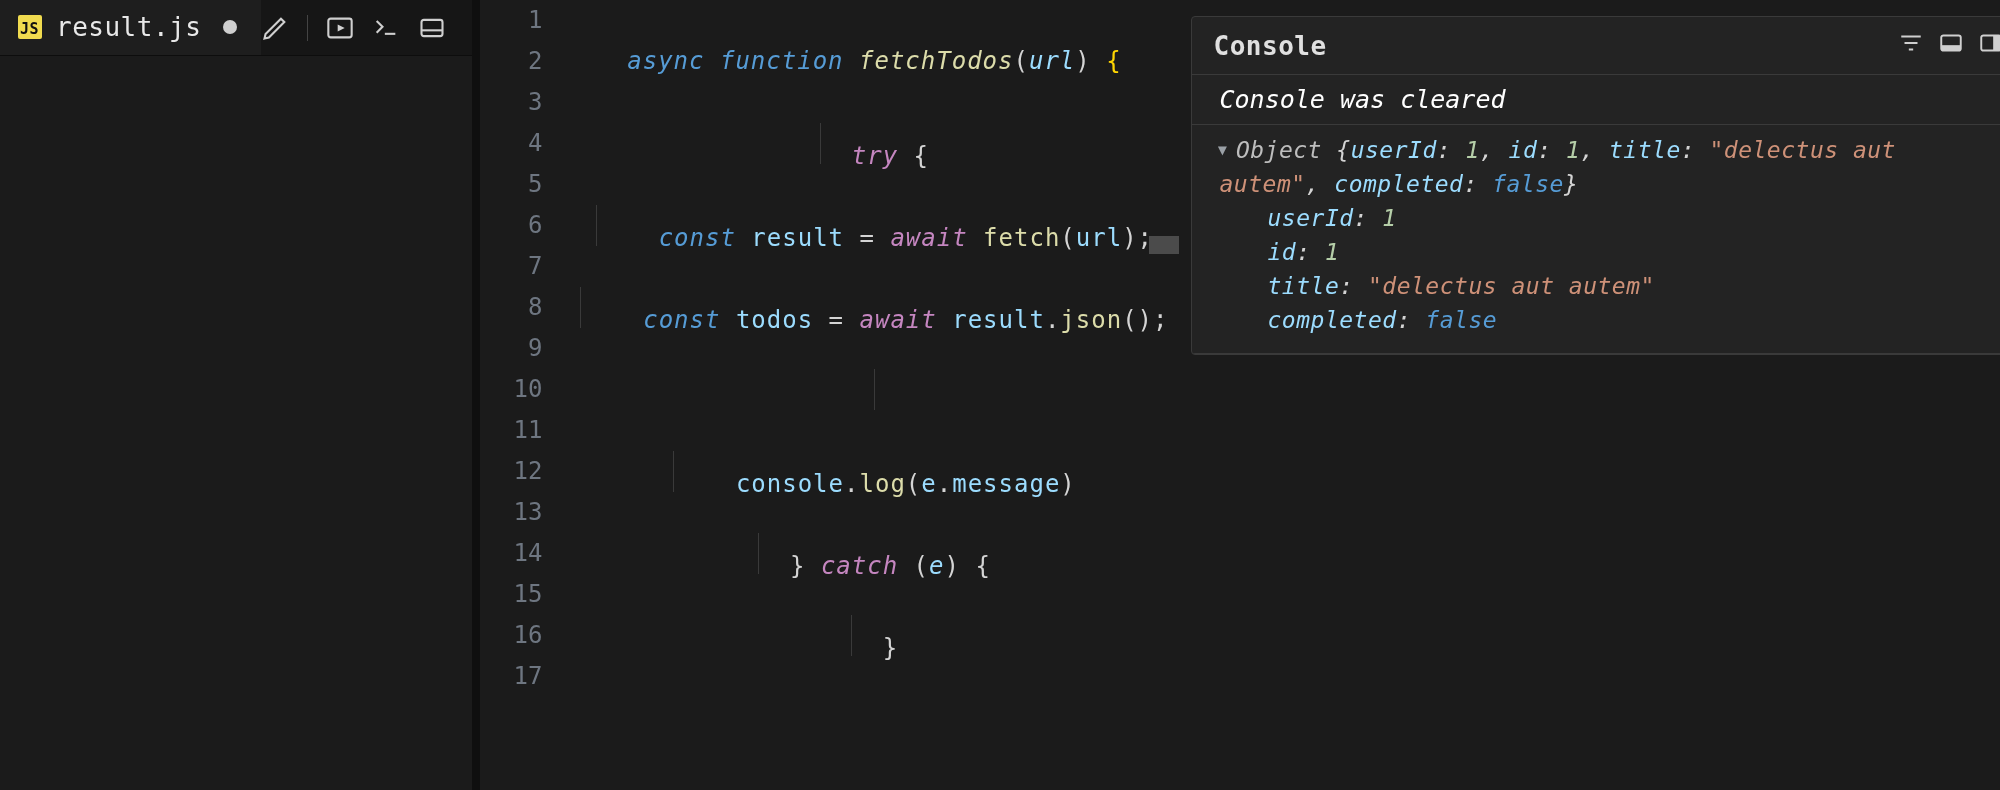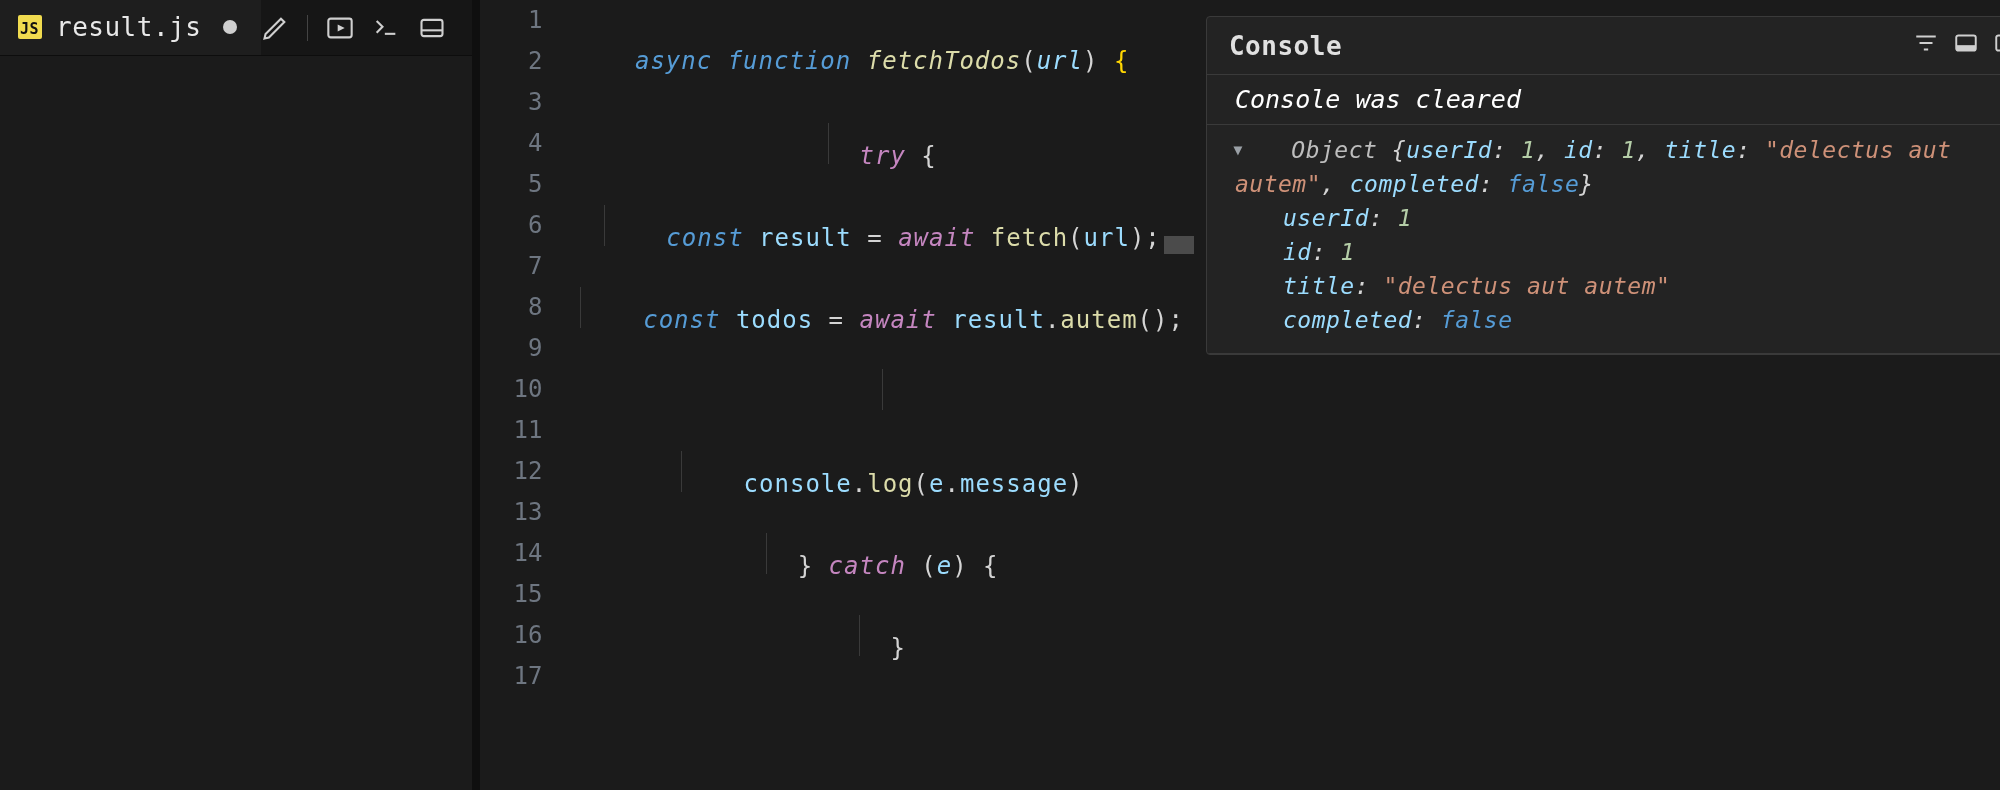--- a/index.html
+++ b/index.html
@@ -127,21 +127,21 @@
     font-size: 25px;
   }
   .log {
     padding: 8px 0 16px 0;
     border-bottom: 1px solid #3a3a3a;
     font-size: 23px; line-height: 34px;
     font-style: italic;
     letter-spacing: .5px;
   }
   .log .caret { color:#9aa0a6; font-style:normal; display:inline-block; transform: translateY(-1px); margin: 0 6px 0 24px;}
-  .log .obj-key { color: #bdbdbd; font-style: italic; margin-left: 40px; }
+  .log .obj-key { color: #bdbdbd; font-style: italic; }
   .log .cprop  { color: #9cdcfe; text-align: right; }
   .log .num    { color: #b5cea8; }
   .log .str    { color: #ce9178; }
   .log .bool   { color: #569cd6; }
   .log .plain  { color: #d4d4d4; }
   .log .row { padding-left: 76px; }
   .log .wrap1 { padding-left: 28px; }
 
 </style>
 </head>
@@ -203,21 +203,21 @@
         <div>14</div>
         <div>15</div>
         <div>16</div>
         <div>17</div>
       </div>
 
       <div class="code">
 <div class="line"><span class="k">async</span><span class="p"> </span><span class="k">function</span><span class="p"> </span><span class="fni">fetchTodos</span><span class="p">(</span><span class="vi">url</span><span class="p">) </span><span class="y">{</span></div>
 <div class="line"><span class="indent-guide"></span>  <span class="kw">try</span><span class="p"> </span><span class="p">{</span></div>
 <div class="line"><span class="indent-guide"></span>    <span class="k">const</span><span class="p"> </span><span class="v">result</span><span class="p"> </span><span class="p">=</span><span class="p"> </span><span class="kw">await</span><span class="p"> </span><span class="fn">fetch</span><span class="p">(</span><span class="v">url</span><span class="p">);</span></div>
-<div class="line"><span class="indent-guide"></span>    <span class="k">const</span><span class="p"> </span><span class="v">todos</span><span class="p"> </span><span class="p">=</span><span class="p"> </span><span class="kw">await</span><span class="p"> </span><span class="v">result</span><span class="p">.</span><span class="fn">autem</span><span class="p">();</span></div>
+<div class="line"><span class="indent-guide"></span>    <span class="k">const</span><span class="p"> </span><span class="v">todos</span><span class="p"> </span><span class="p">=</span><span class="p"> </span><span class="kw">await</span><span class="p"> </span><span class="v">result</span><span class="p">.</span><span class="fn">json</span><span class="p">();</span></div>
 <div class="line"><span class="indent-guide"></span></div>
 <div class="line"><span class="indent-guide"></span>    <span class="v">console</span><span class="p">.</span><span class="fn">log</span><span class="p">(</span><span class="v">e</span><span class="p">.</span><span class="v">message</span><span class="p">)</span></div>
 <div class="line"><span class="indent-guide"></span>  <span class="p">} </span><span class="kw">catch</span><span class="p"> (</span><span class="vi">e</span><span class="p">) {</span></div>
 <div class="line"><span class="indent-guide"></span>  <span class="p">}</span></div>
 
 
 
 
 
 

